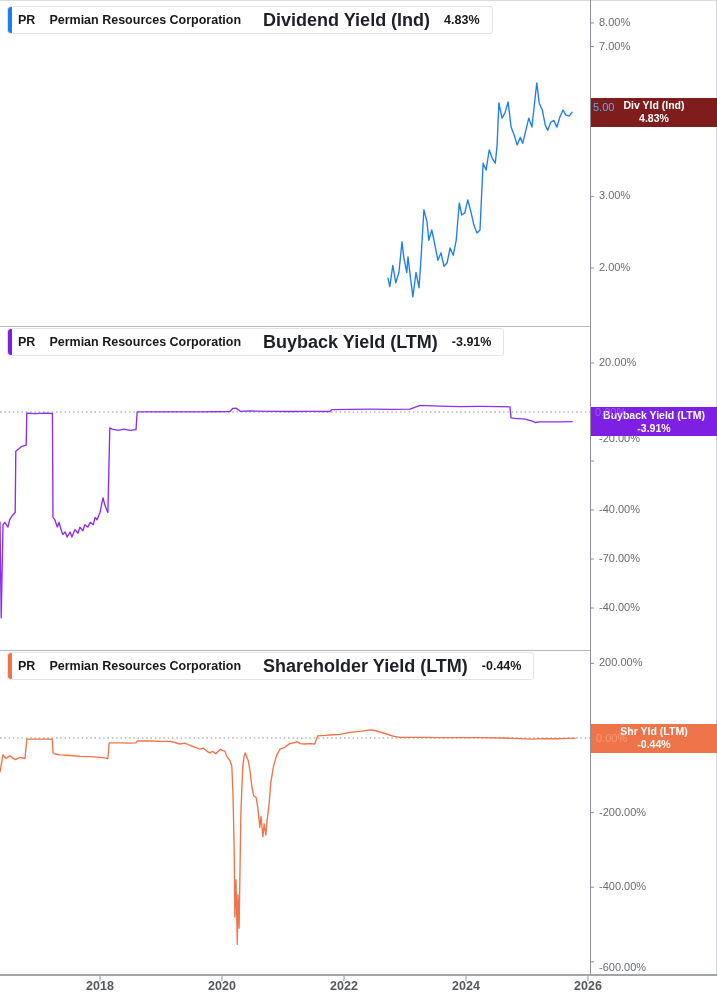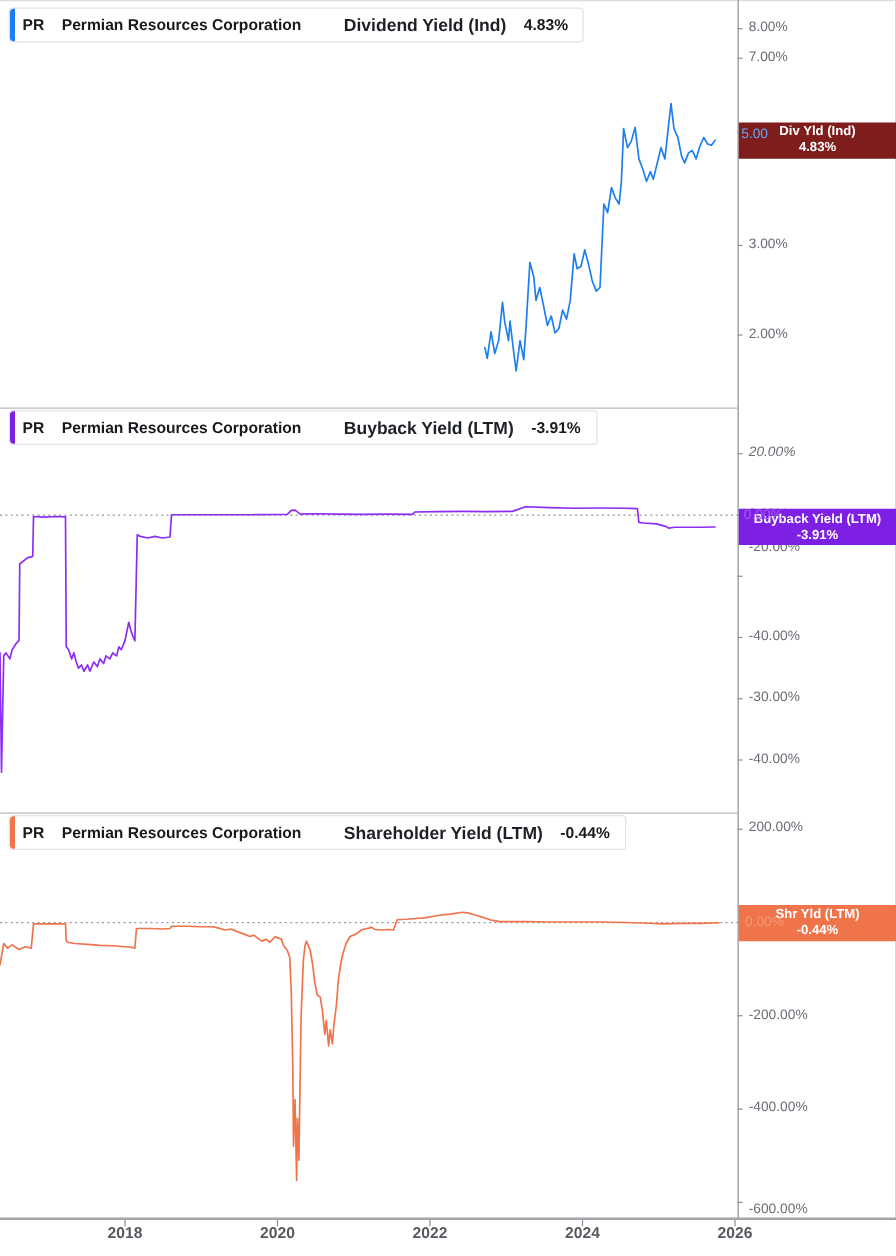--- a/index.html
+++ b/index.html
@@ -25,21 +25,21 @@
     z-index:4;
     white-space:nowrap;
   }
   .hdr .bar{
     position:absolute;
     left:0;top:0;bottom:0;width:4px;
     border-radius:3px 0 0 3px;
   }
   .hdr .tkr{font-size:12.5px;font-weight:700;color:#17191d;margin-right:14px;}
   .hdr .co{font-size:12.5px;font-weight:700;color:#17191d;margin-right:22px;}
-  .hdr .met{font-size:14px;font-weight:600;color:#1d2025;margin-right:14px;margin-left:12px;}
+  .hdr .met{font-size:18px;font-weight:600;color:#1d2025;margin-right:14px;}
   .hdr .val{font-size:12.5px;font-weight:700;color:#17191d;}
   .badge{
     position:absolute;
     left:591px;width:126px;height:29px;
     color:#ffffff;
     font-size:10.5px;font-weight:700;
     text-align:center;
     line-height:13px;
     display:flex;flex-direction:column;justify-content:center;
     z-index:3;
@@ -150,25 +150,25 @@
     <div>Shr Yld (LTM)</div>
     <div>-0.44%</div>
   </div>
 
   <div id="ylabels">
       <div class="ylab" style="top: 15.9547px;">8.00%</div>
       <div class="ylab" style="top: 39.5631px;">7.00%</div>
       <div class="ylab" style="top: 99.0514px;">5.00%</div>
       <div class="ylab" style="top: 189.365px;">3.00%</div>
       <div class="ylab" style="top: 261.052px;">2.00%</div>
-      <div class="ylab" style="top: 356px; font-style: italic;">20.00%</div>
+      <div class="ylab" style="top: 356px;">20.00%</div>
       <div class="ylab" style="top: 405px;">0.00%</div>
       <div class="ylab" style="top: 432px;">-20.00%</div>
       <div class="ylab" style="top: 503px;">-40.00%</div>
-      <div class="ylab" style="top: 552px;">-30.00%</div>
+      <div class="ylab" style="top: 552px;">-70.00%</div>
       <div class="ylab" style="top: 601px;">-40.00%</div>
       <div class="ylab" style="top: 656.4px;">200.00%</div>
       <div class="ylab" style="top: 731px;">0.00%</div>
       <div class="ylab" style="top: 805.6px;">-200.00%</div>
       <div class="ylab" style="top: 880.2px;">-400.00%</div>
       <div class="ylab" style="top: 961px;">-600.00%</div>
     </div>
   <div id="xlabels">
       <div class="xlab" style="left: 100px;">2018</div>
       <div class="xlab" style="left: 222px;">2020</div>

